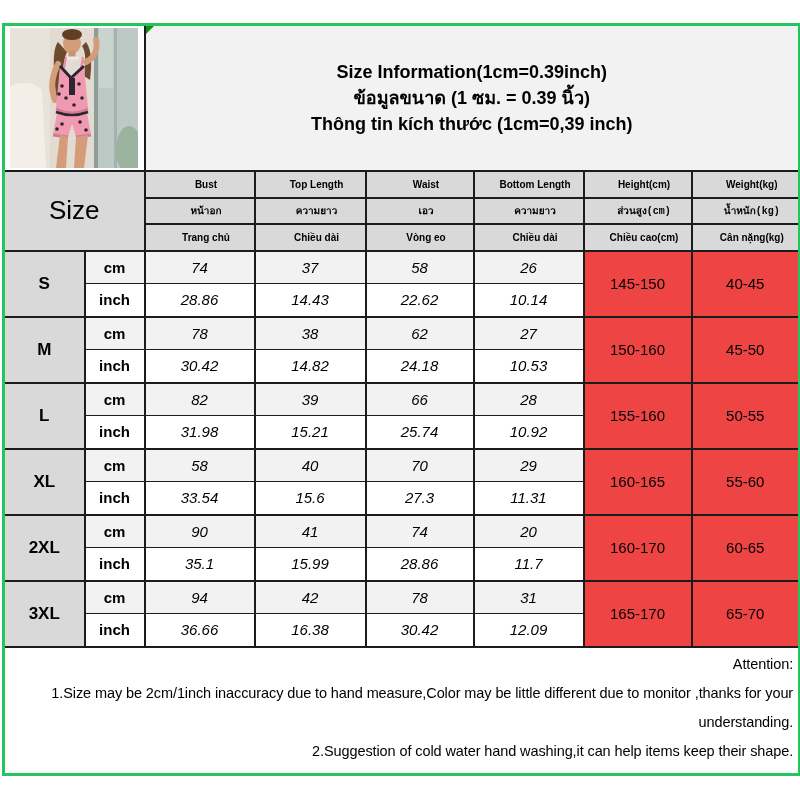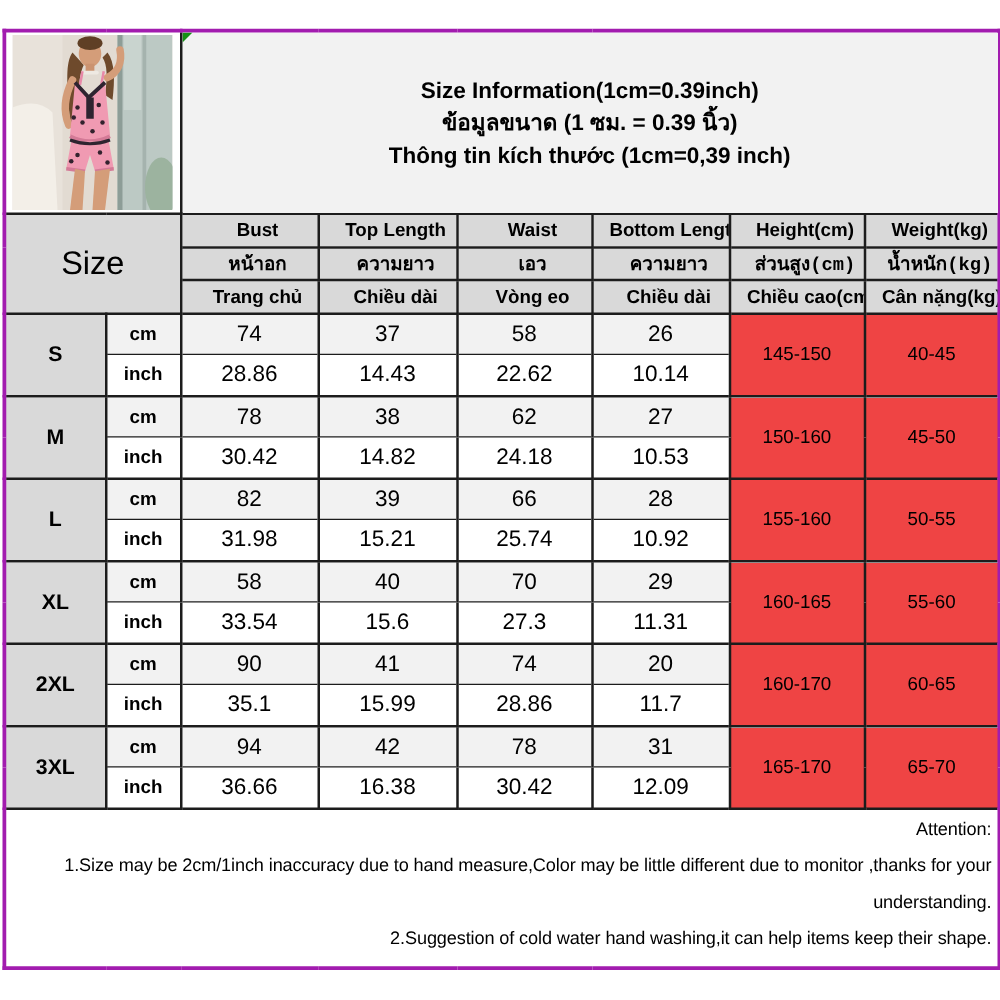--- a/index.html
+++ b/index.html
@@ -1,31 +1,31 @@
 <!DOCTYPE html>
 <html><head>
 <meta charset="utf-8">
 <style>
   html,body{margin:0;padding:0;background:#fff;width:800px;height:800px;
     font-family:"Liberation Sans","DejaVu Sans",sans-serif;color:#000;}
   .sheet{position:absolute;top:23px;left:2px;}
-  table{border-collapse:collapse;table-layout:fixed;width:796px;border:3px solid #a21caf;}
+  table{border-collapse:collapse;table-layout:fixed;width:796px;border:3px solid #22c55e;}
   td{border:2px solid #1c1c1c;text-align:center;vertical-align:middle;padding:0;overflow:hidden;}
 
   .photo-cell{background:#fff;}
   .title-cell{background:#f2f2f2;position:relative;}
   .title-line{font-weight:bold;font-size:18px;line-height:26px;}
   .green-tri{position:absolute;top:0;left:0;width:0;height:0;
     border-top:8px solid #149014;border-right:8px solid transparent;}
 
   .corner{background:#d9d9d9;font-weight:normal;font-size:26px;}
-  .hdr{background:#d9d9d9;font-weight:bold;font-size:15px;white-space:nowrap;padding-left:13px;}
+  .hdr{background:#d9d9d9;font-weight:bold;font-size:10px;white-space:nowrap;padding-left:13px;}
   .size-lab{background:#d9d9d9;font-weight:bold;font-size:17px;}
   .unit{font-weight:bold;font-size:15px;}
-  .val{font-size:18px;}
+  .val{font-size:15px;font-style:italic;}
   .range{background:#ef4444;font-size:15px;}
   .bg-lt{background:#f2f2f2;}
   .bg-w{background:#fff;}
   .thin-b{border-bottom-width:1px;}
   .thin-t{border-top-width:1px;}
 
   .attention{background:#fff;text-align:right;vertical-align:top;
     font-size:14.5px;line-height:29px;padding:2px 5px;letter-spacing:-0.1px;}
 
   tr.r-title{height:146px;} tr.r-h{height:27px;} tr.r-h2{height:26px;font-family:Liberation Mono, monospace;}

